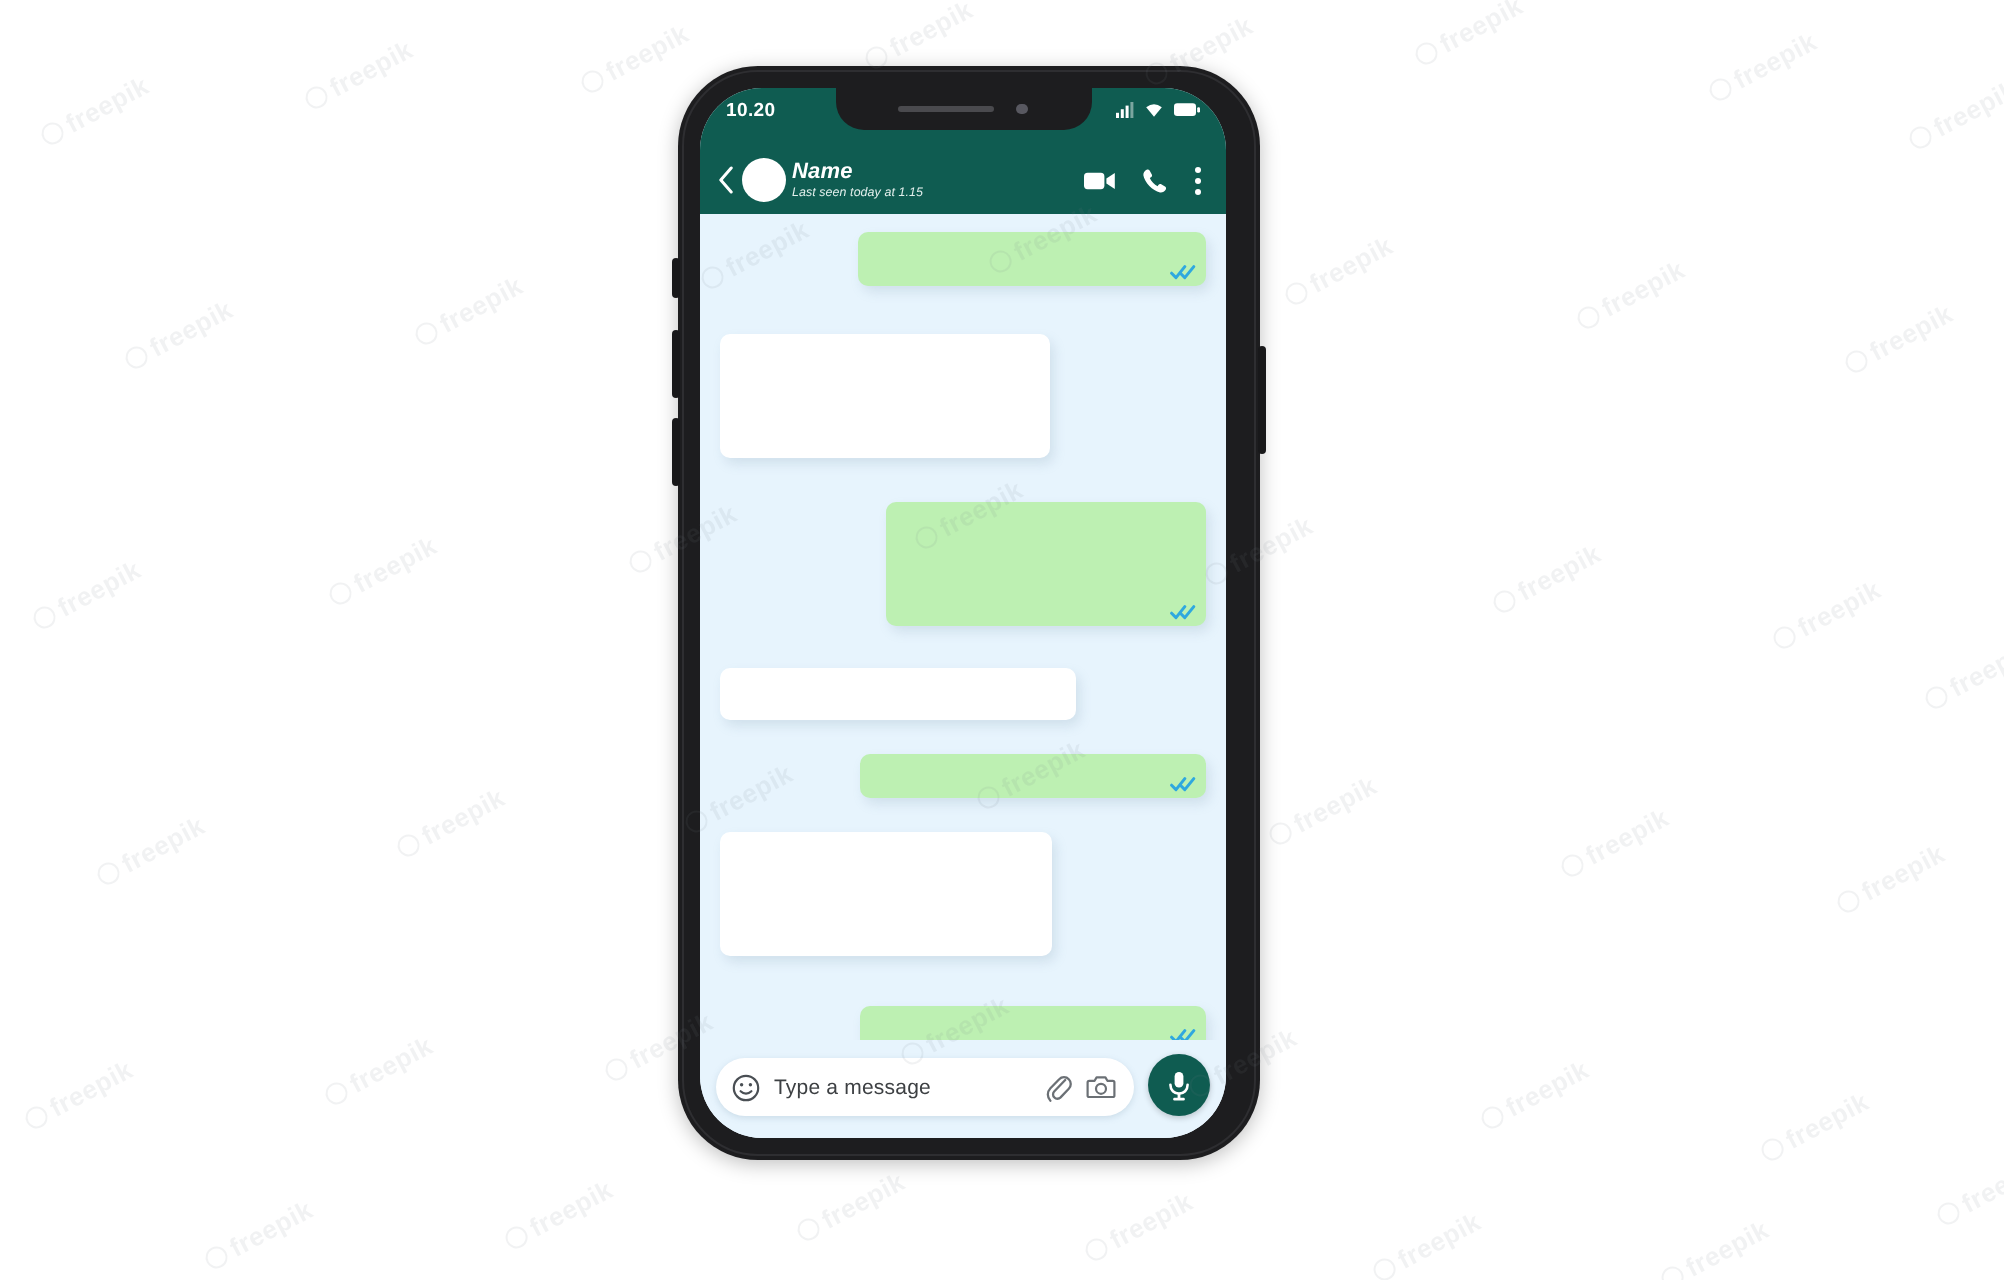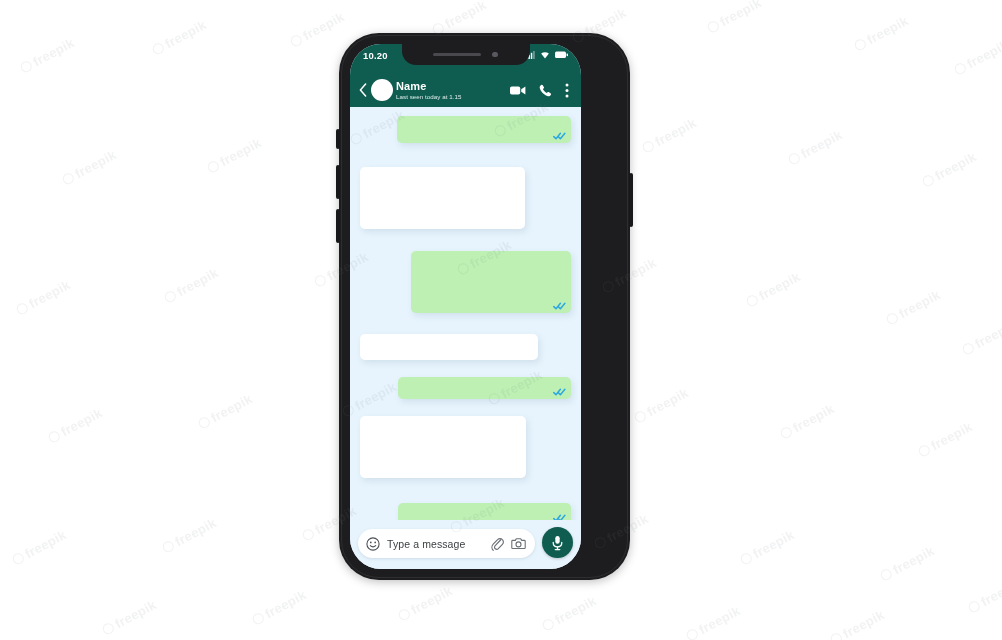--- a/index.html
+++ b/index.html
@@ -73,21 +73,21 @@
   }
   .btn-mute   { left: -3px; top: 96px;  width: 4px; height: 20px; }
   .btn-vol-up { left: -3px; top: 132px; width: 4px; height: 34px; }
   .btn-vol-dn { left: -3px; top: 176px; width: 4px; height: 34px; }
   .btn-power  { right: -3px; top: 140px; width: 4px; height: 54px; }
 
   
   .screen {
     position: absolute;
     left: 11px; top: 11px;
-    width: 231px; height: 525px;
+    width: 263px; height: 525px;
     border-radius: 31px;
     overflow: hidden;
     background: #e7f4fd;
     display: flex;
     flex-direction: column;
   }
 
   
   .status-bar {
     position: relative;
@@ -147,20 +147,21 @@
   
   .chat-header {
     flex: 0 0 auto;
     height: 34px;
     background: #0f5c51;
     display: flex;
     align-items: center;
     padding: 0 10px 0 7px;
     gap: 2px;
     z-index: 2;
+    font-style: italic;
   }
   .back-chevron {
     width: 12px; height: 18px;
     flex: 0 0 auto;
     display: flex; align-items: center; justify-content: center;
     cursor: pointer;
   }
   .avatar {
     width: 22px; height: 22px;
     border-radius: 50%;

